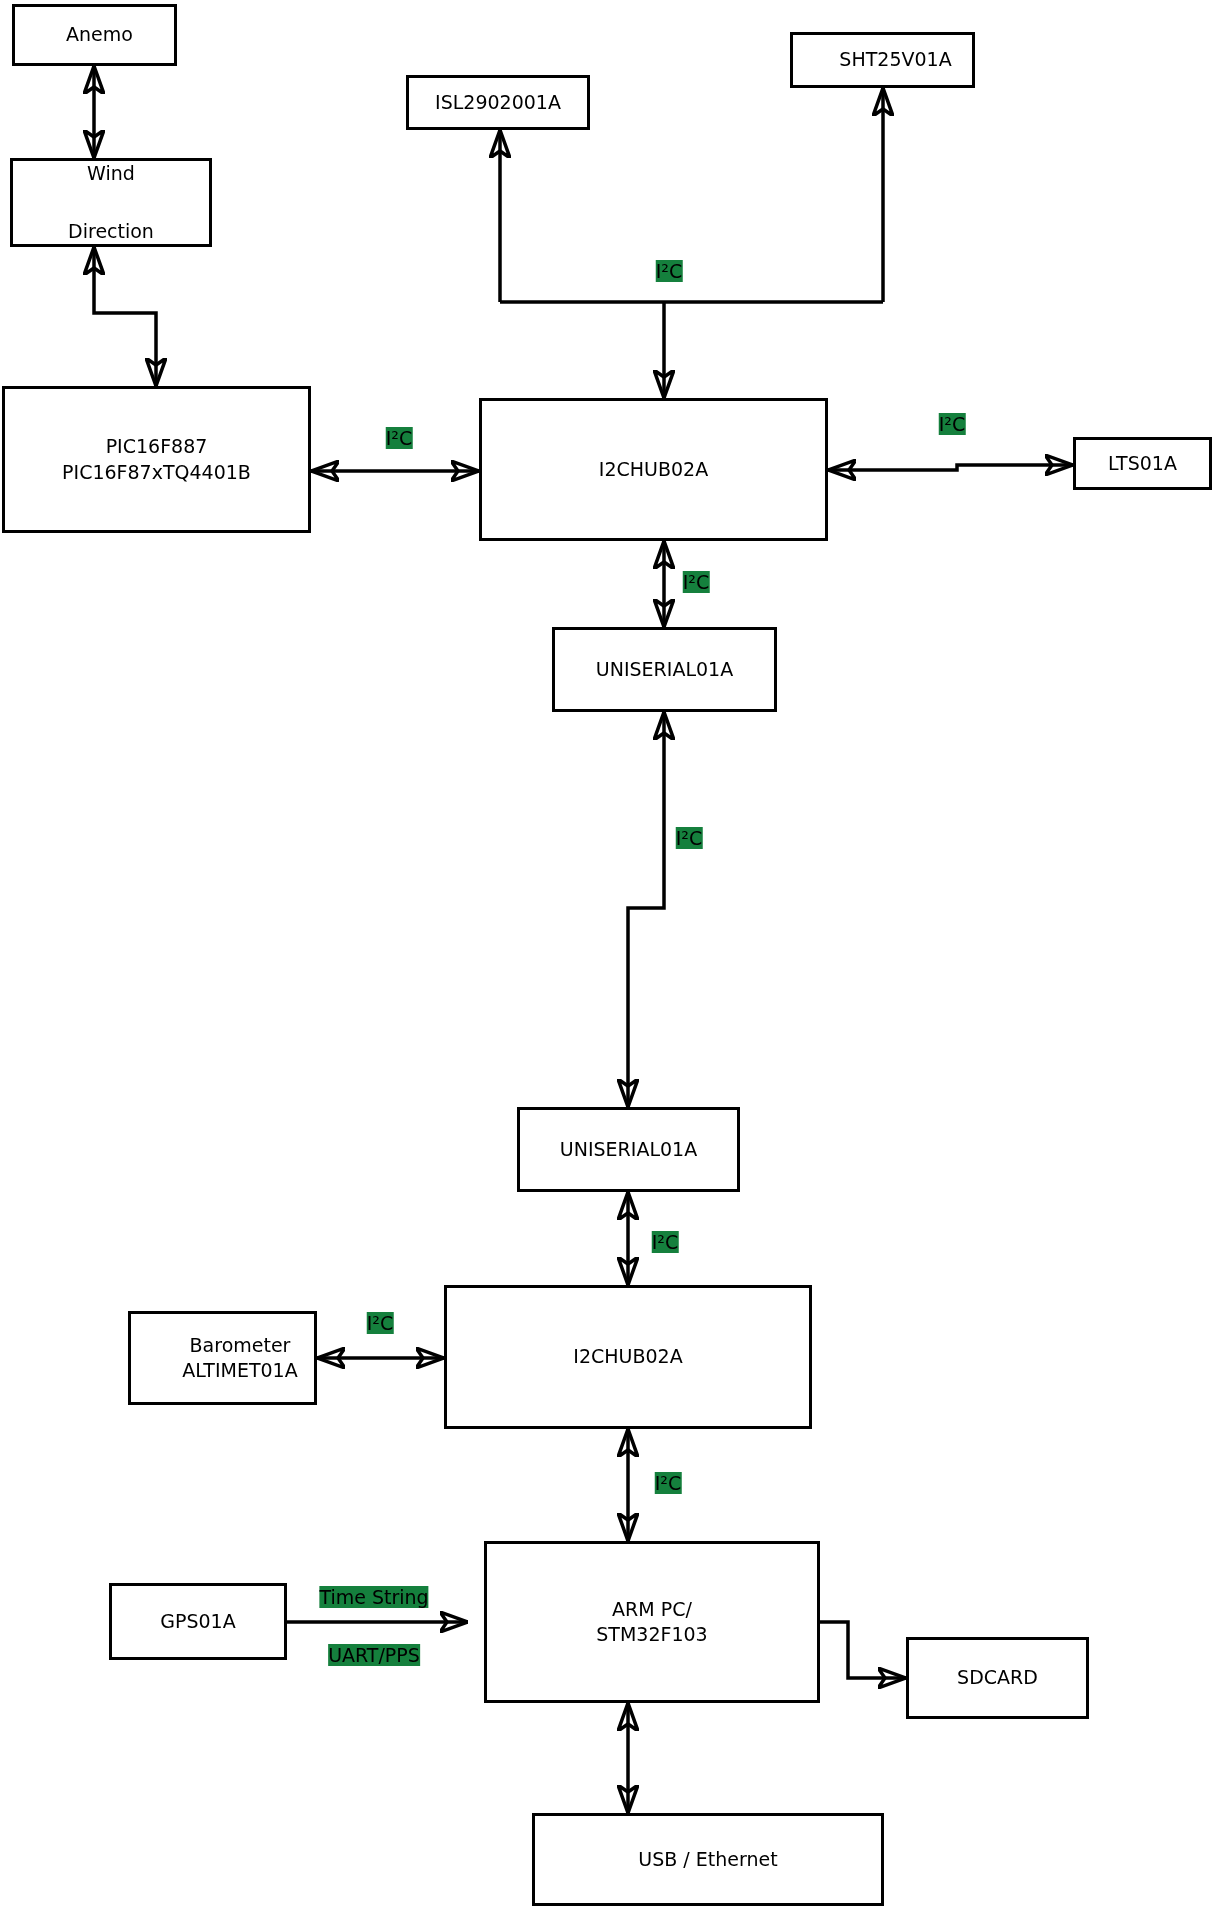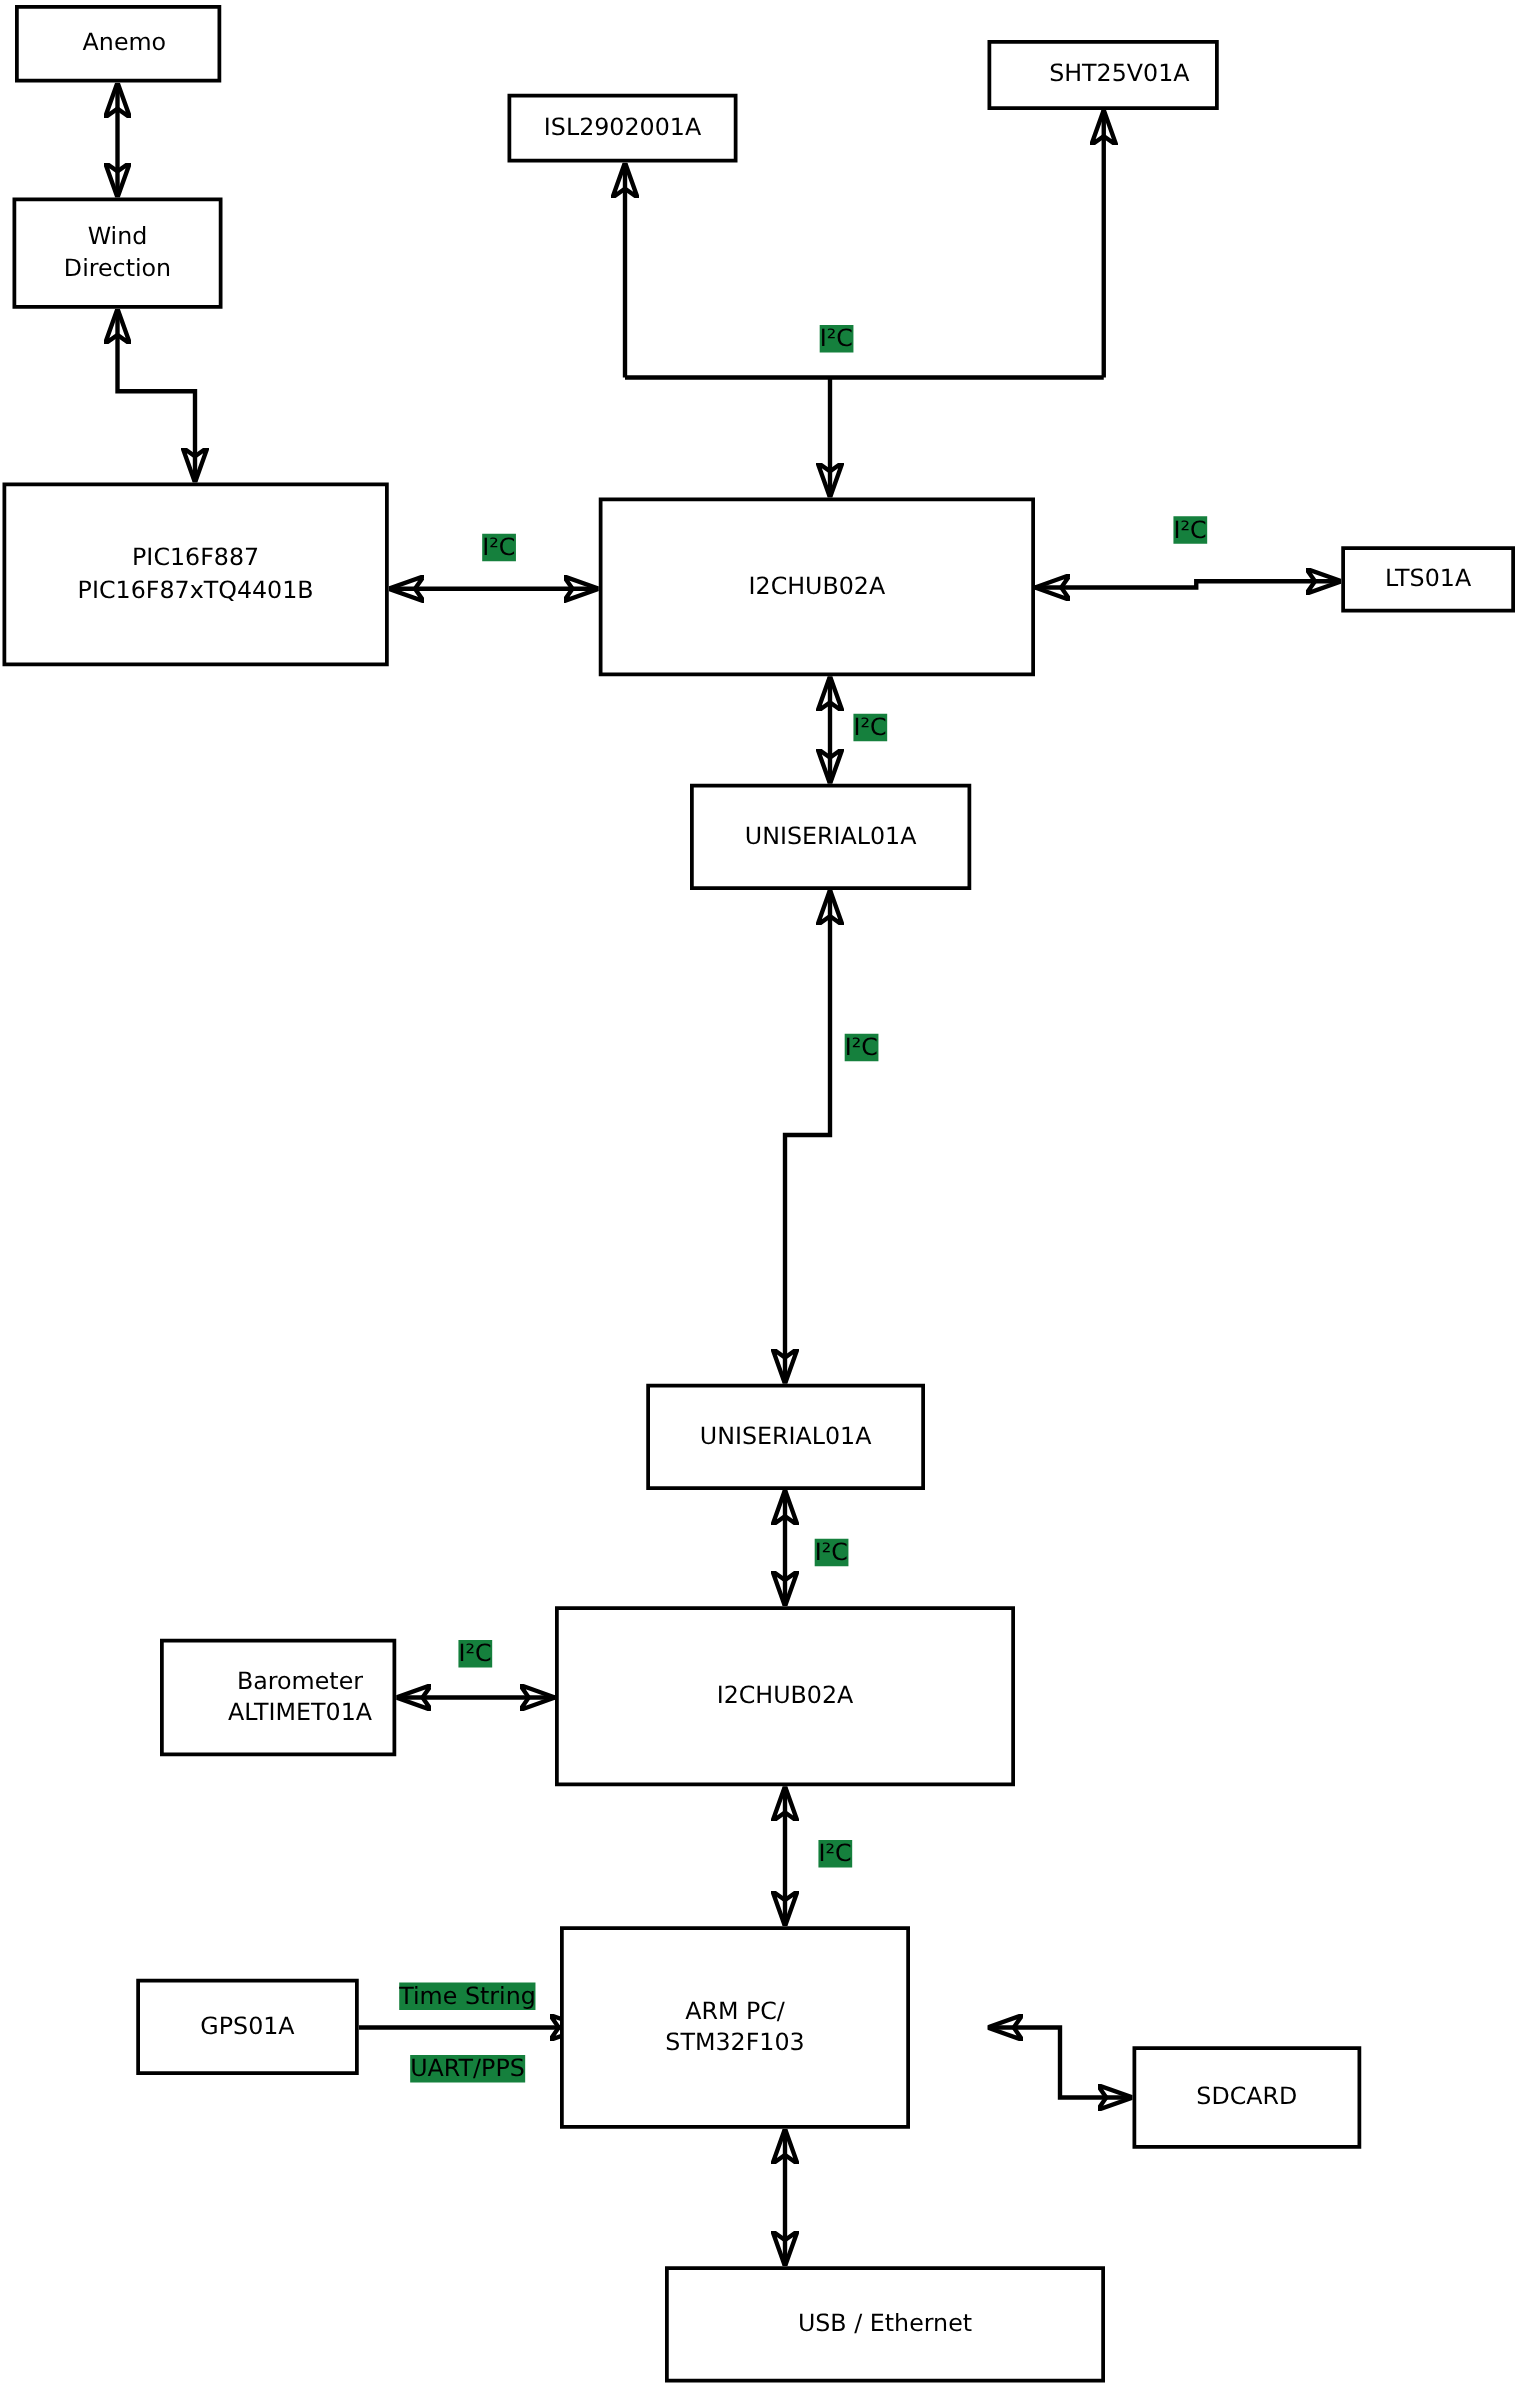--- a/index.html
+++ b/index.html
@@ -109,21 +109,21 @@
 
     <g>
       <path d="M628,1703 L628,1813" marker-start="url(#ah)" marker-end="url(#ah)"></path>
     </g>
   </svg>
 
   <div class="node" style="left:12px; top:4px; width:165px; height:62px;padding-left:10px;">
     <span>Anemo</span>
   </div>
 
-  <div class="node" style="left:10px; top:158px; width:168px; height:89px;">
+  <div class="node" style="left:10px; top:158px; width:202px; height:89px;justify-content:space-between;">
     <span>Wind</span>
     <span>Direction</span>
   </div>
 
   <div class="node" style="left:2px; top:386px; width:309px; height:147px;">
     <span>PIC16F887</span>
     <span>PIC16F87xTQ4401B</span>
   </div>
 
   <div class="node" style="left:406px; top:75px; width:184px; height:55px;">
@@ -156,21 +156,21 @@
   </div>
 
   <div class="node" style="left:444px; top:1285px; width:368px; height:144px;">
     <span>I2CHUB02A</span>
   </div>
 
   <div class="node" style="left:109px; top:1583px; width:178px; height:77px;">
     <span>GPS01A</span>
   </div>
 
-  <div class="node" style="left:448px; top:1541px; width:280px; height:162px;">
+  <div class="node" style="left:484px; top:1541px; width:336px; height:162px;">
     <span>ARM PC/</span>
     <span>STM32F103</span>
   </div>
 
   <div class="node" style="left:906px; top:1637px; width:183px; height:82px;">
     <span>SDCARD</span>
   </div>
 
   <div class="node" style="left:496px; top:1813px; width:352px; height:93px;margin-left:36px;">
     <span>USB / Ethernet</span>

